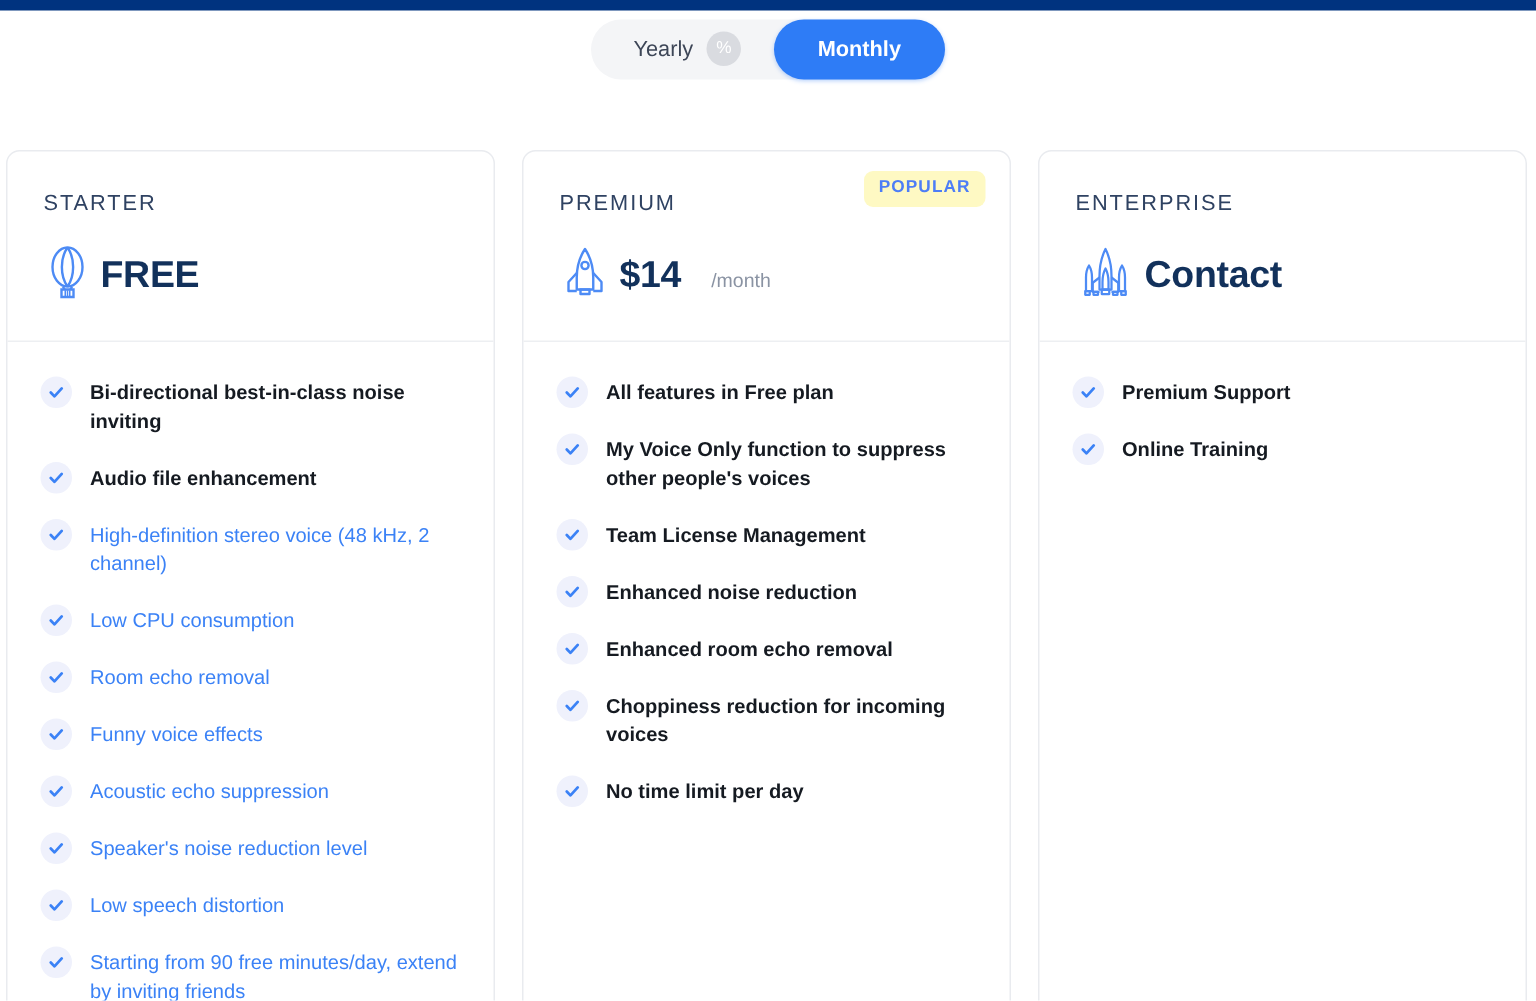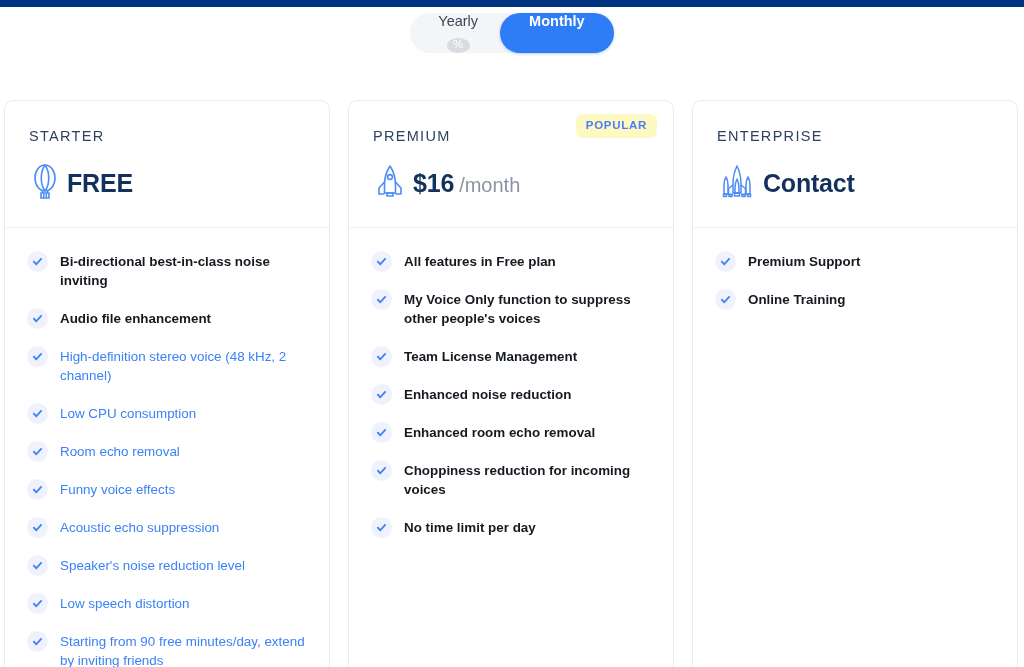--- a/index.html
+++ b/index.html
@@ -45,21 +45,20 @@
     height: 40px;
     padding: 0 22px 0 28px;
     border-radius: 22px;
     font-size: 14.5px;
     color: #3d4657;
     cursor: pointer;
     user-select: none;
     background: transparent;
     border: none;
     font-family: "Liberation Sans", sans-serif;
-    flex-direction: column;
   }
 
   .toggle-option.active {
     background: #2E7CF6;
     color: #ffffff;
     font-weight: bold;
     padding: 0 29px;
     box-shadow: 0 1px 3px rgba(46,124,246,0.35);
     text-align: center;
   }
@@ -117,23 +116,23 @@
   .plan-icon { flex: none; line-height: 0; }
 
   .price-main {
     font-size: 25px;
     font-weight: bold;
     color: #12315B;
     letter-spacing: -0.2px;
   }
 
   .price-period {
-    font-size: 20px;
+    font-size: 13px;
     color: #8A93A3;
-    margin-left: 5px;
+    margin-left: 20px;
     font-weight: normal;
   }
 
   .price-text {
     display: flex;
     align-items: baseline;
   }
 
   .badge-popular {
     position: absolute;
@@ -322,21 +321,21 @@
         <span class="plan-icon">
           <svg width="34" height="40" viewBox="0 0 34 40" fill="none" stroke="#4D8BF5" stroke-width="1.6" stroke-linejoin="round">
             <path d="M17 3 C21 9 22.5 15 22.5 22 v8 h-11 v-8 C11.5 15 13 9 17 3 z"></path>
             <circle cx="17" cy="14" r="2.4"></circle>
             <path d="M11.5 19 L6 25 v6 h5.5"></path>
             <path d="M22.5 19 L28 25 v6 h-5.5"></path>
             <path d="M14 30 h6 v3 h-6 z"></path>
           </svg>
         </span>
         <span class="price-text">
-          <span class="price-main">$16</span>
+          <span class="price-main">$14</span>
           <span class="price-period">/month</span>
         </span>
       </div>
     </div>
     <div class="divider"></div>
     <ul class="features">
       <li class="feature">
         <span class="check">
           <svg width="11" height="11" viewBox="0 0 12 12" fill="none" stroke="#3B82F6" stroke-width="2" stroke-linecap="round" stroke-linejoin="round">
               <path d="M2 6.2 L4.7 9 L10 3.2"></path>

